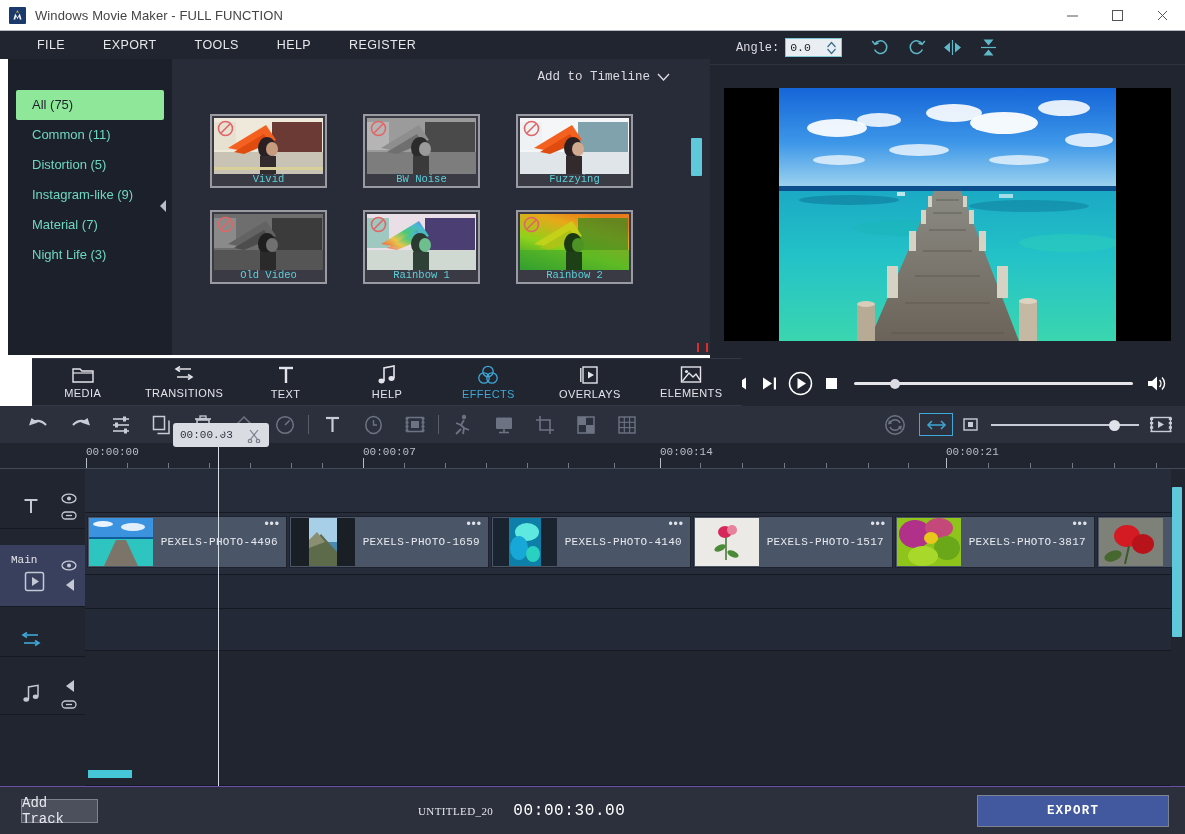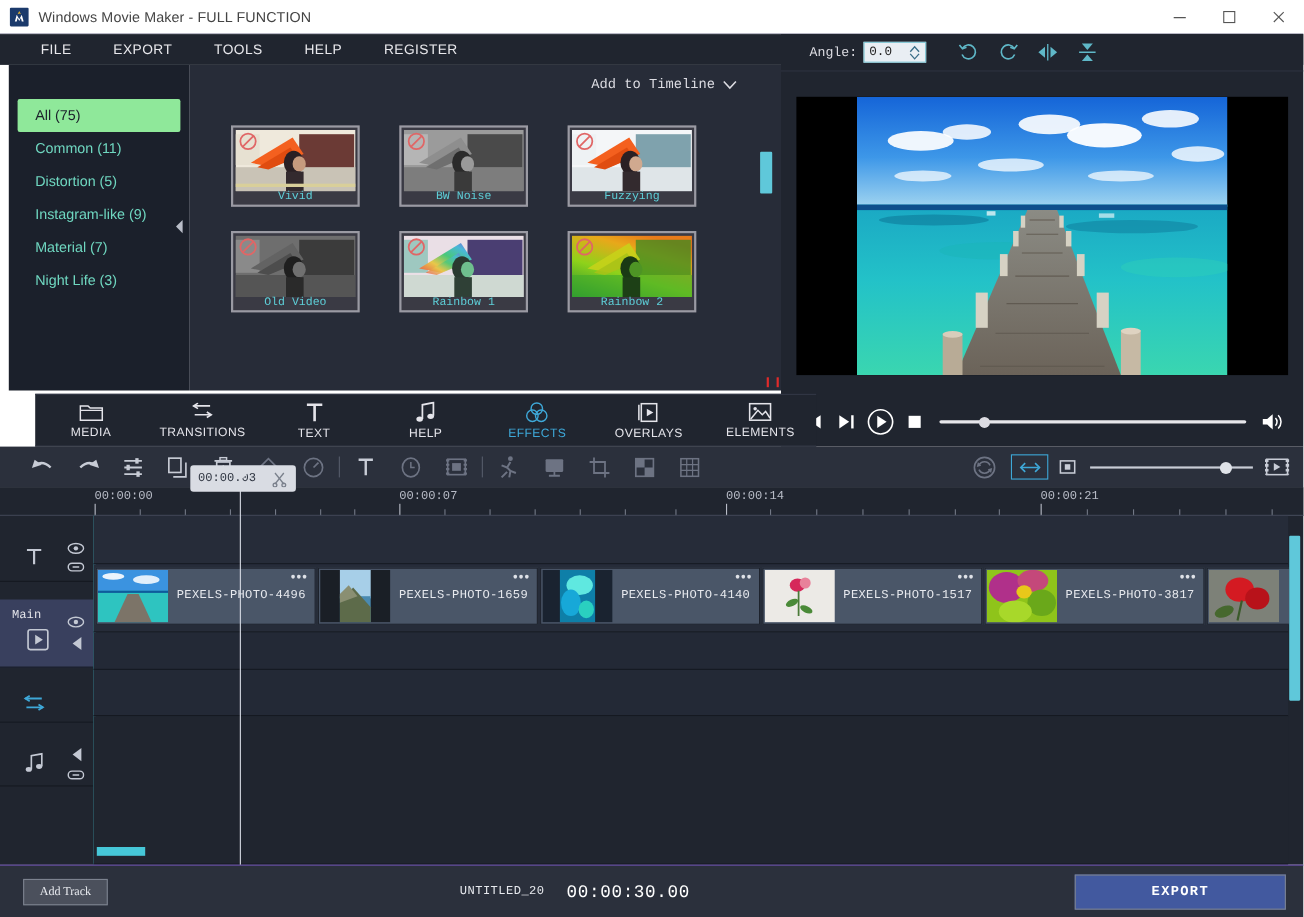--- a/index.html
+++ b/index.html
@@ -161,23 +161,23 @@
 
   .vscroll { position:absolute; right:3px; top:28px; width:10px; height:312px; }
   .vthumb { position:absolute; right:0; top:16px; width:10px; height:150px;
     background:#5fc8da; border-radius:1px; }
   .cyan-edge { position:absolute; left:85px; top:26px; width:2px; height:317px; background:#46c7d8; }
 
   
   .bottombar { position:absolute; left:0; top:786px; width:1185px; height:48px;
     background:#2b303c; border-top:1px solid #6a4fa8; display:flex; align-items:center; }
   .addtrack { margin-left:21px; width:77px; height:24px; background:#4b505c;
-    border:1px solid #7c828f; color:#e7e9ee; font-size:11px;
-    font-family:Liberation Serif, serif; display:flex; align-items:center; justify-content:center; }
-  .proj-name { margin-left:320px; font-family:Liberation Mono, monospace; font-size:11px;
+    border:1px solid #7c828f; color:#e7e9ee; font-size:14px;
+    font-family:Liberation Mono, monospace; display:flex; align-items:center; justify-content:center; }
+  .proj-name { margin-left:320px; font-family:Liberation Serif, serif; font-size:11px;
     color:#e7e9ee; letter-spacing:.4px; }
   .proj-time { margin-left:20px; font-family:"Liberation Mono", monospace; font-size:16px;
     color:#fff; letter-spacing:.6px; }
   .exportbtn { margin-left:auto; margin-right:16px; width:192px; height:32px;
     background:#42599f; border:1px solid #7c828f; color:#fff; font-size:12.5px;
     font-weight:bold; letter-spacing:1.2px; display:flex; align-items:center; justify-content:center;
     font-family:"Liberation Mono", monospace; }
 
   .teal-sel { position:absolute; left:88px; top:770px; width:44px; height:8px; background:#46c7d8; }
   .red-mark { position:absolute; top:343px; width:2px; height:9px; background:#e02b2b; }

